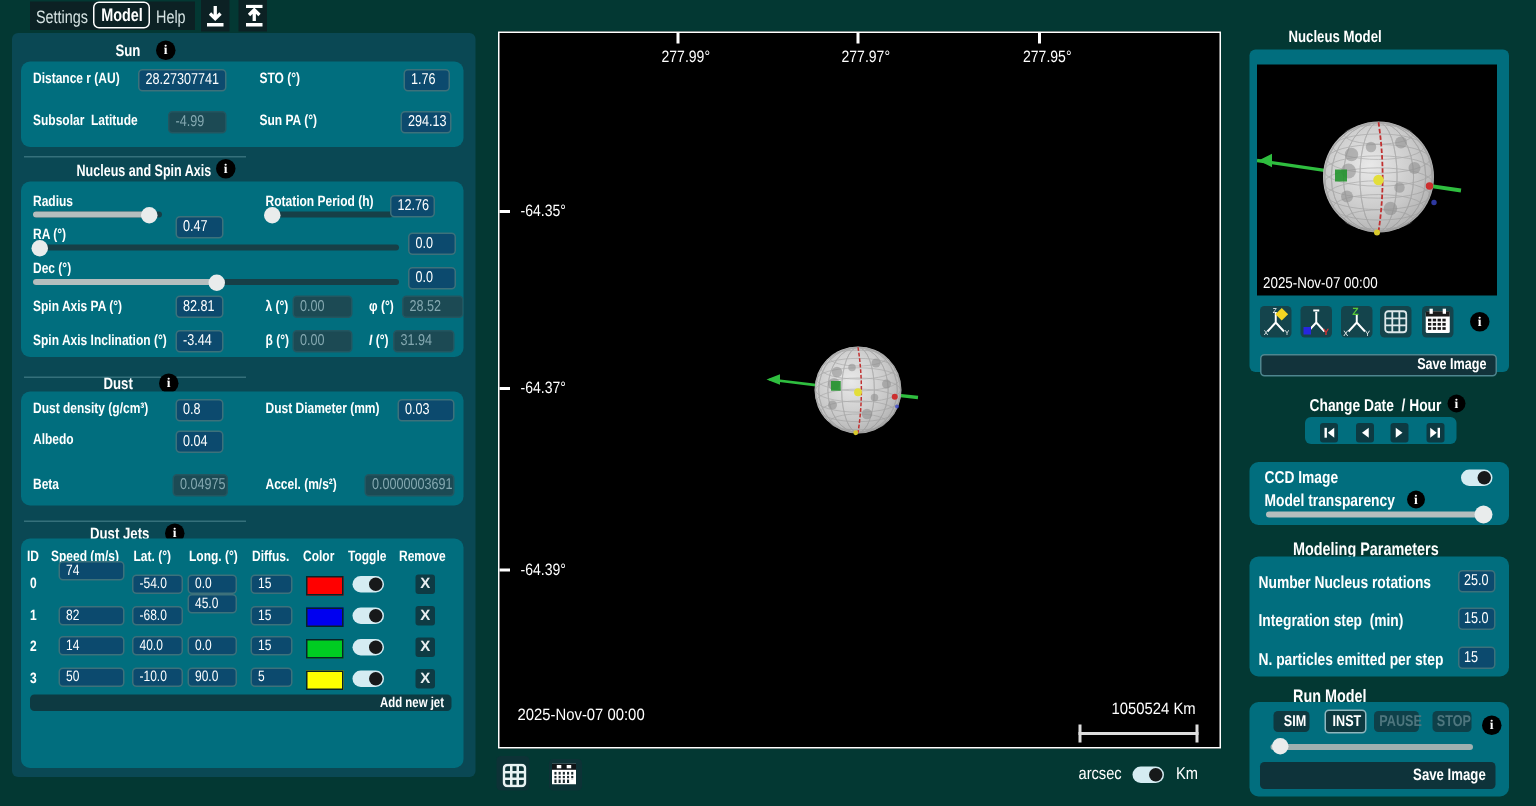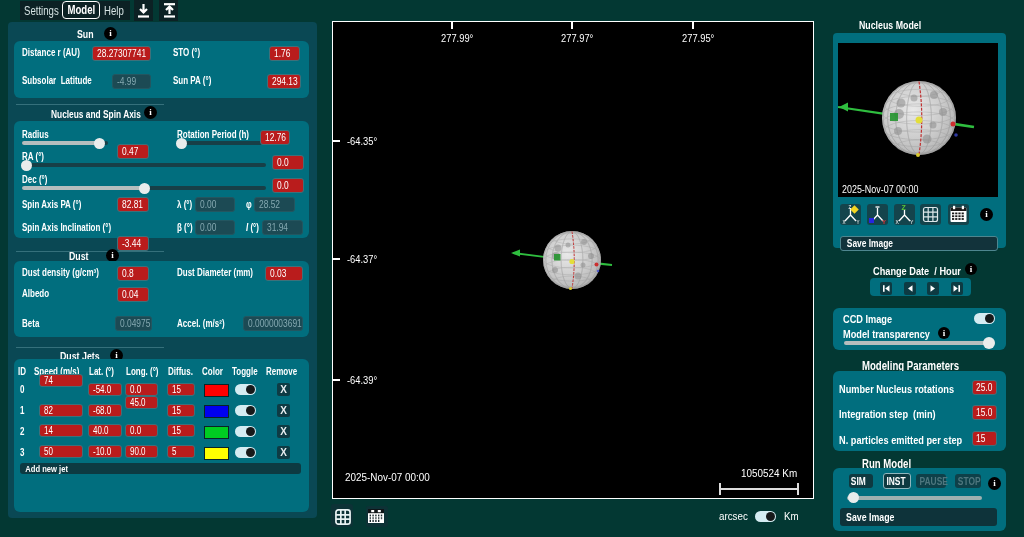--- a/index.html
+++ b/index.html
@@ -1,34 +1,34 @@
 <!DOCTYPE html>
 <html><head>
 <meta charset="utf-8">
 <style>
 html,body{margin:0;padding:0}
 body{width:1024px;height:537px;background:#033833;font-family:"Liberation Sans",sans-serif;position:relative;overflow:hidden}
 .abs{position:absolute}
 .lbl{position:absolute;color:#fff;font-size:10px;font-weight:700;white-space:nowrap;transform:scaleX(.8);transform-origin:0 50%}
-.inp{position:absolute;background:#b91c1c;border:1px solid #3d717b;border-radius:3px;color:#fff;font-size:10.5px;line-height:13px;padding:0 4px;white-space:nowrap;overflow:hidden}
+.inp{position:absolute;background:#0c4a6e;border:1px solid #3d717b;border-radius:3px;color:#fff;font-size:10.5px;line-height:13px;padding:0 4px;white-space:nowrap;overflow:hidden}
 .inp span{display:inline-block;transform:scaleX(.8);transform-origin:0 50%}
 .btn span{display:inline-block;transform:scaleX(.8)}
 .ji{line-height:11px !important;font-size:10px !important}
 .t{position:absolute;color:#fff;font-size:11px;white-space:nowrap;transform:scaleX(.85);transform-origin:0 50%}
 .inp.dis{color:#84a8b0;background:#1c4a54;border-color:#235660}
 .hdr{position:absolute;color:#fff;font-size:11px;font-weight:700;white-space:nowrap;transform:scaleX(.8);transform-origin:0 50%}
 .sect{position:absolute;background:#016e7e;border-radius:6px}
 .info{position:absolute;background:#000;color:#fff;border-radius:50%;width:13px;height:13px;font-size:9px;font-weight:700;text-align:center;line-height:13px;font-family:"Liberation Serif",serif}
 .hr{position:absolute;height:1px;background:#35707b;}
 .track{position:absolute;height:4px;border-radius:2px;background:#173f47}
 .fill{position:absolute;height:4px;border-radius:2px;background:#b5bebe}
 .thumb{position:absolute;width:11px;height:11px;border-radius:50%;background:#e9ecec}
 .toggle{position:absolute;background:#d5ecf2;border-radius:6px}
 .knob{position:absolute;background:#17191a;border-radius:50%}
-.btn{position:absolute;background:#0e3b44;border:1px solid #2d6a75;border-radius:3px;color:#fff;text-align:left}
+.btn{position:absolute;background:#0e3b44;border:1px solid #2d6a75;border-radius:3px;color:#fff;text-align:right}
 .xbtn{position:absolute;background:#0e3b44;border-radius:2px;color:#e8eef0;font-size:10px;font-weight:700;text-align:center}
 </style>
 </head>
 <body>
 
 <div class="abs" style="left:20px;top:1px;width:110px;height:19px;background:#0c2124"></div>
 <div class="t" style="left:24px;top:4px;color:#d6e3e3;font-size:12px;transform:scaleX(.8)">Settings</div>
 <div class="abs" style="left:62px;top:1px;width:36px;height:16px;border:1.5px solid #fff;border-radius:4px;background:#0c2124;color:#fff;font-size:12px;font-weight:700;text-align:center;line-height:16px"><span style="display:inline-block;transform:scaleX(.8)">Model</span></div>
 <div class="t" style="left:104px;top:4px;color:#d6e3e3;font-size:12px;transform:scaleX(.8)">Help</div>
 <div class="abs" style="left:134px;top:0;width:19px;height:21px;background:#0c2124"></div>
@@ -79,23 +79,23 @@
 <div class="lbl" style="left:22px;top:174px">Dec (°)</div>
 <div class="track" style="left:22px;top:186px;width:244px"></div>
 <div class="fill" style="left:22px;top:186px;width:122px"></div>
 <div class="thumb" style="left:139px;top:183px"></div>
 <div class="inp" style="left:272px;top:178px;width:22px"><span>0.0</span></div>
 <div class="lbl" style="left:22px;top:199px">Spin Axis PA (°)</div>
 <div class="inp" style="left:117px;top:197px;width:22px"><span>82.81</span></div>
 <div class="lbl" style="left:177px;top:199px">λ (°)</div>
 <div class="inp dis" style="left:195px;top:197px;width:30px"><span>0.00</span></div>
 <div class="lbl" style="left:246px;top:199px">φ (°)</div>
-<div class="inp dis" style="left:254px;top:197px;width:31px"><span>28.52</span></div>
+<div class="inp dis" style="left:268px;top:197px;width:31px"><span>28.52</span></div>
 <div class="lbl" style="left:22px;top:222px">Spin Axis Inclination (°)</div>
-<div class="inp" style="left:117px;top:236px;width:22px"><span>-3.44</span></div>
+<div class="inp" style="left:117px;top:220px;width:22px"><span>-3.44</span></div>
 <div class="lbl" style="left:177px;top:222px">β (°)</div>
 <div class="inp dis" style="left:195px;top:220px;width:30px"><span>0.00</span></div>
 <div class="lbl" style="left:246px;top:222px"><i>I</i> (°)</div>
 <div class="inp dis" style="left:262px;top:220px;width:31px"><span>31.94</span></div>
 
 <div class="hr" style="left:16px;top:251px;width:148px"></div>
 <div class="hdr" style="left:69px;top:250px">Dust</div>
 <div class="info" style="left:106px;top:249px">i</div>
 <div class="sect" style="left:14px;top:261px;width:295px;height:76px"></div>
 <div class="lbl" style="left:22px;top:267px">Dust density (g/cm³)</div>

